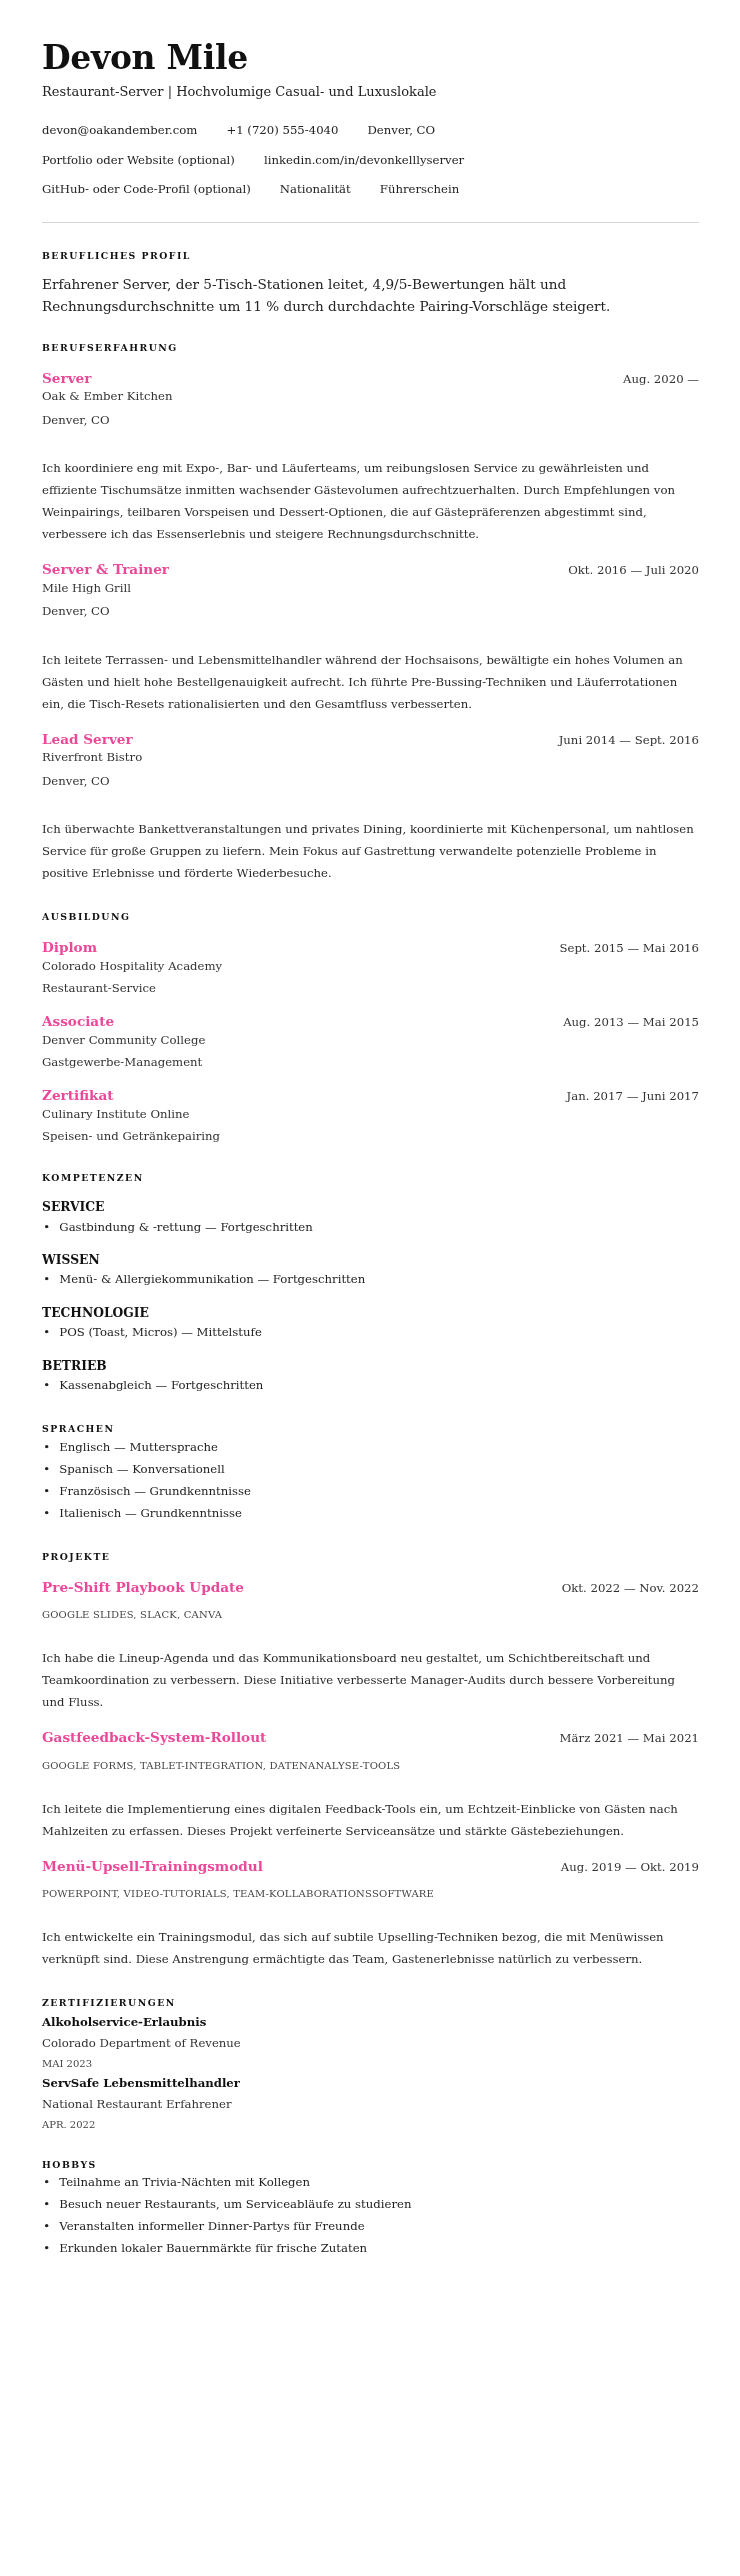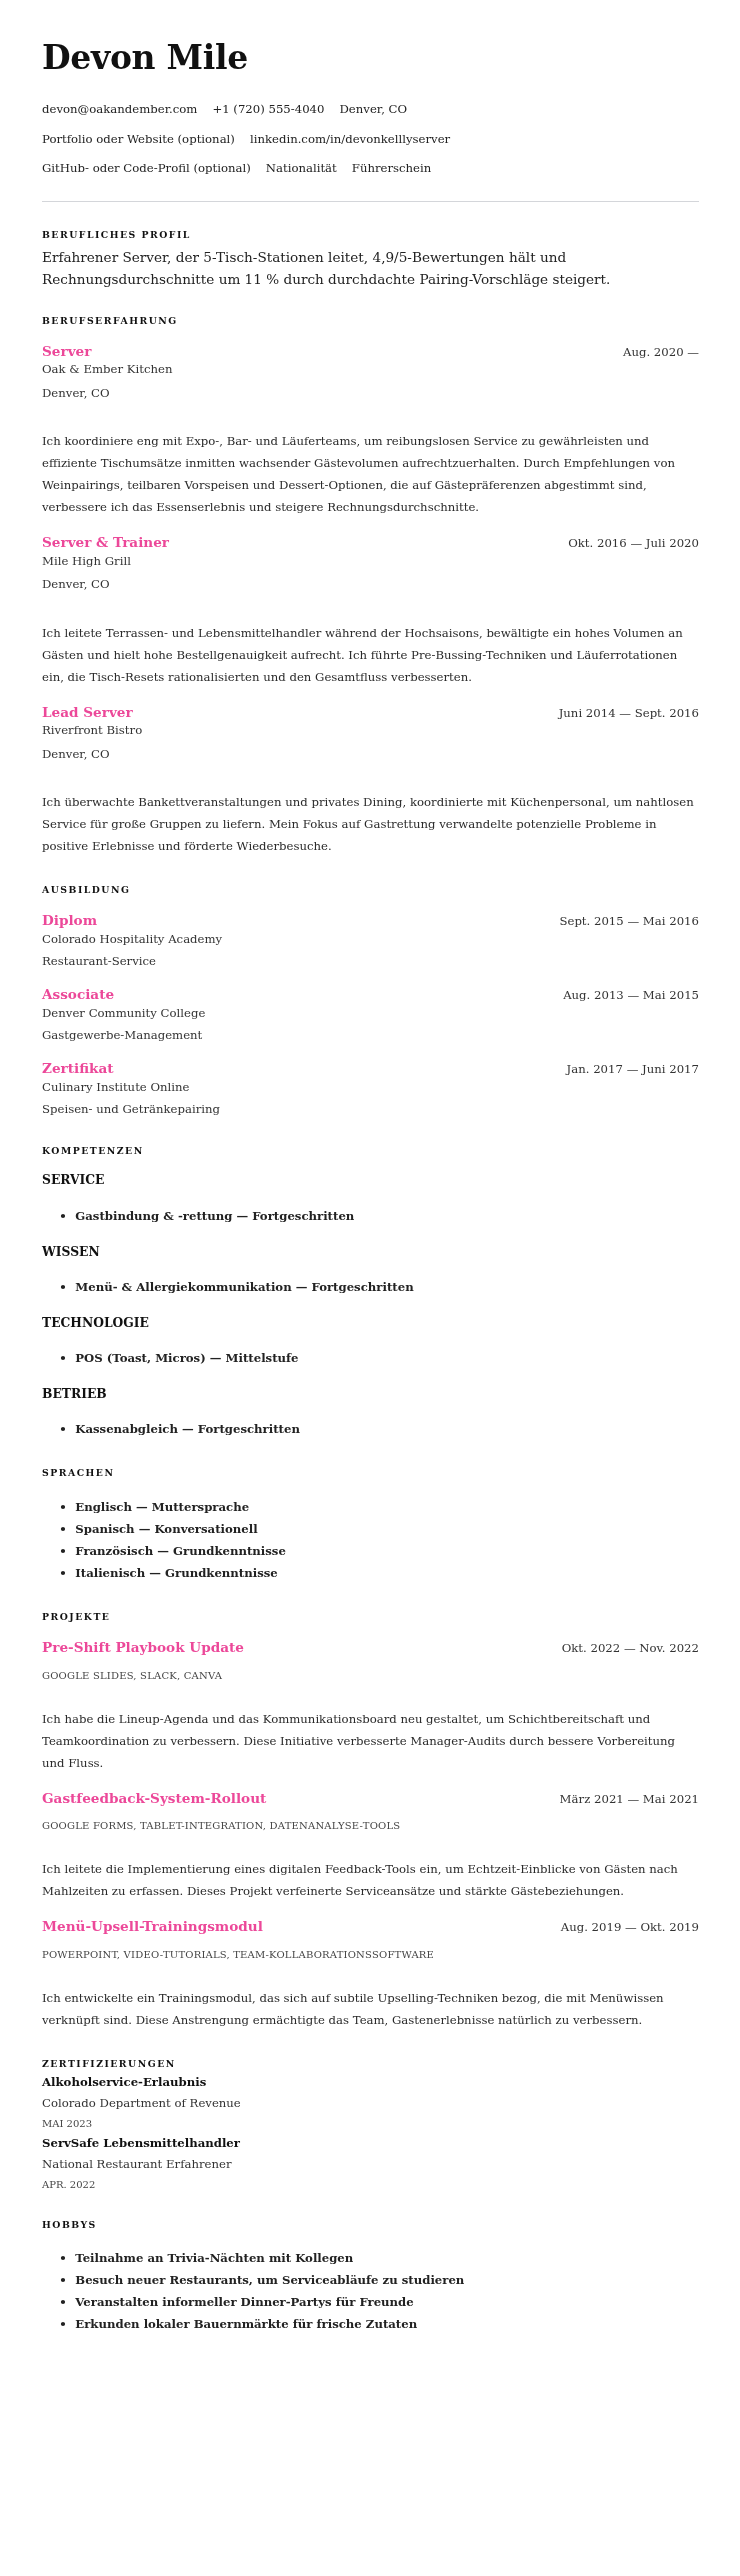--- a/index.html
+++ b/index.html
@@ -4,60 +4,61 @@
 <style>
   html, body { margin: 0; padding: 0; background: #ffffff; }
   body {
     width: 741px;
     font-family: "DejaVu Serif", serif;
     color: #1f2328;
   }
   .page { padding: 36px 42px 25px 42px; }
   .name { font-size: 33px; font-weight: bold; color: #111; margin: 0; line-height: 44px; letter-spacing: -0.3px; }
   .headline { font-size: 13px; color: #222; margin-top: 2.5px; line-height: 18.5px; }
-  .contact-row { font-size: 11.7px; color: #222; line-height: 16px; margin-top: 13.6px; display: flex; gap: 15px; }
+  .contact-row { font-size: 11.7px; color: #222; line-height: 16px; margin-top: 13.6px; display: flex; gap: 29px; }
   .contact-row.first { margin-top: 21px; }
   .divider { height: 1.2px; background: #d4d6da; margin-top: 25px; border: 0; }
 
   .section-title { font-size: 9.3px; font-weight: bold; letter-spacing: 1.5px; text-transform: uppercase; color: #111; margin: 27px 0 0 0; line-height: 12.3px; }
   .section-title.first { margin-top: 27px; }
 
-  .profile-text { font-size: 13.6px; line-height: 22px; color: #222; margin-top: 4px; }
+  .profile-text { font-size: 13.6px; line-height: 22px; color: #222; margin-top: 10px; }
 
   .entry { margin-top: 15px; }
   .entry-head { display: flex; justify-content: space-between; align-items: baseline; }
   .entry-title { font-size: 13.6px; font-weight: bold; color: #ec4899; line-height: 18.5px; }
   .entry-date { font-size: 11.7px; color: #333; line-height: 18.5px; white-space: nowrap; }
   .entry-sub { font-size: 11.7px; color: #333; line-height: 17.3px; }
   .entry-loc { font-size: 11.7px; color: #333; line-height: 17.3px; margin-top: 6.2px; }
   .entry-desc { font-size: 11.7px; line-height: 22px; color: #2a2a2a; margin-top: 28px; }
   .entry-tags { font-size: 10px; color: #444; text-transform: uppercase; line-height: 15px; margin-top: 10px; letter-spacing: 0.2px; }
 
   .edu-entry { margin-top: 15px; }
   .edu-entry .entry-sub + .entry-sub { margin-top: 5px; }
 
   .skill-group-title { font-size: 12.3px; font-weight: bold; color: #111; text-transform: uppercase; margin-top: 13.6px; line-height: 17.3px; }
-  ul.bullets { list-style: none; margin: 16px; padding: 0; font-weight: bold; }
+  ul.bullets { list-style: none; margin: 0; padding: 0; }
   ul.bullets li { position: relative; padding-left: 17.3px; font-size: 11.7px; color: #222; line-height: 22px; }
   ul.bullets li::before { content: "\2022"; position: absolute; left: 1.2px; top: 0; color: #222; }
   .skill-list { margin-top: 6.2px; }
   .lang-list { margin-top: 8.6px; }
 
   .cert { margin-top: 4px; }
   .cert-title { font-size: 11.7px; font-weight: bold; color: #111; line-height: 17.3px; }
   .cert-issuer { font-size: 11.7px; color: #333; line-height: 17.3px; margin-top: 3.7px; }
   .cert-date { font-size: 10px; color: #444; text-transform: uppercase; line-height: 15px; margin-top: 3.7px; }
 </style>
 </head>
 <body>
 
 <div class="page">
 
   <header>
     <h1 class="name">Devon Mile</h1>
+    <div class="headline">Restaurant-Server | Hochvolumige Casual- und Luxuslokale</div>
 
     <div class="contact-row first">
       <span>devon@oakandember.com</span>
       <span>+1 (720) 555-4040</span>
       <span>Denver, CO</span>
     </div>
     <div class="contact-row">
       <span>Portfolio oder Website (optional)</span>
       <span>linkedin.com/in/devonkelllyserver</span>
     </div>

